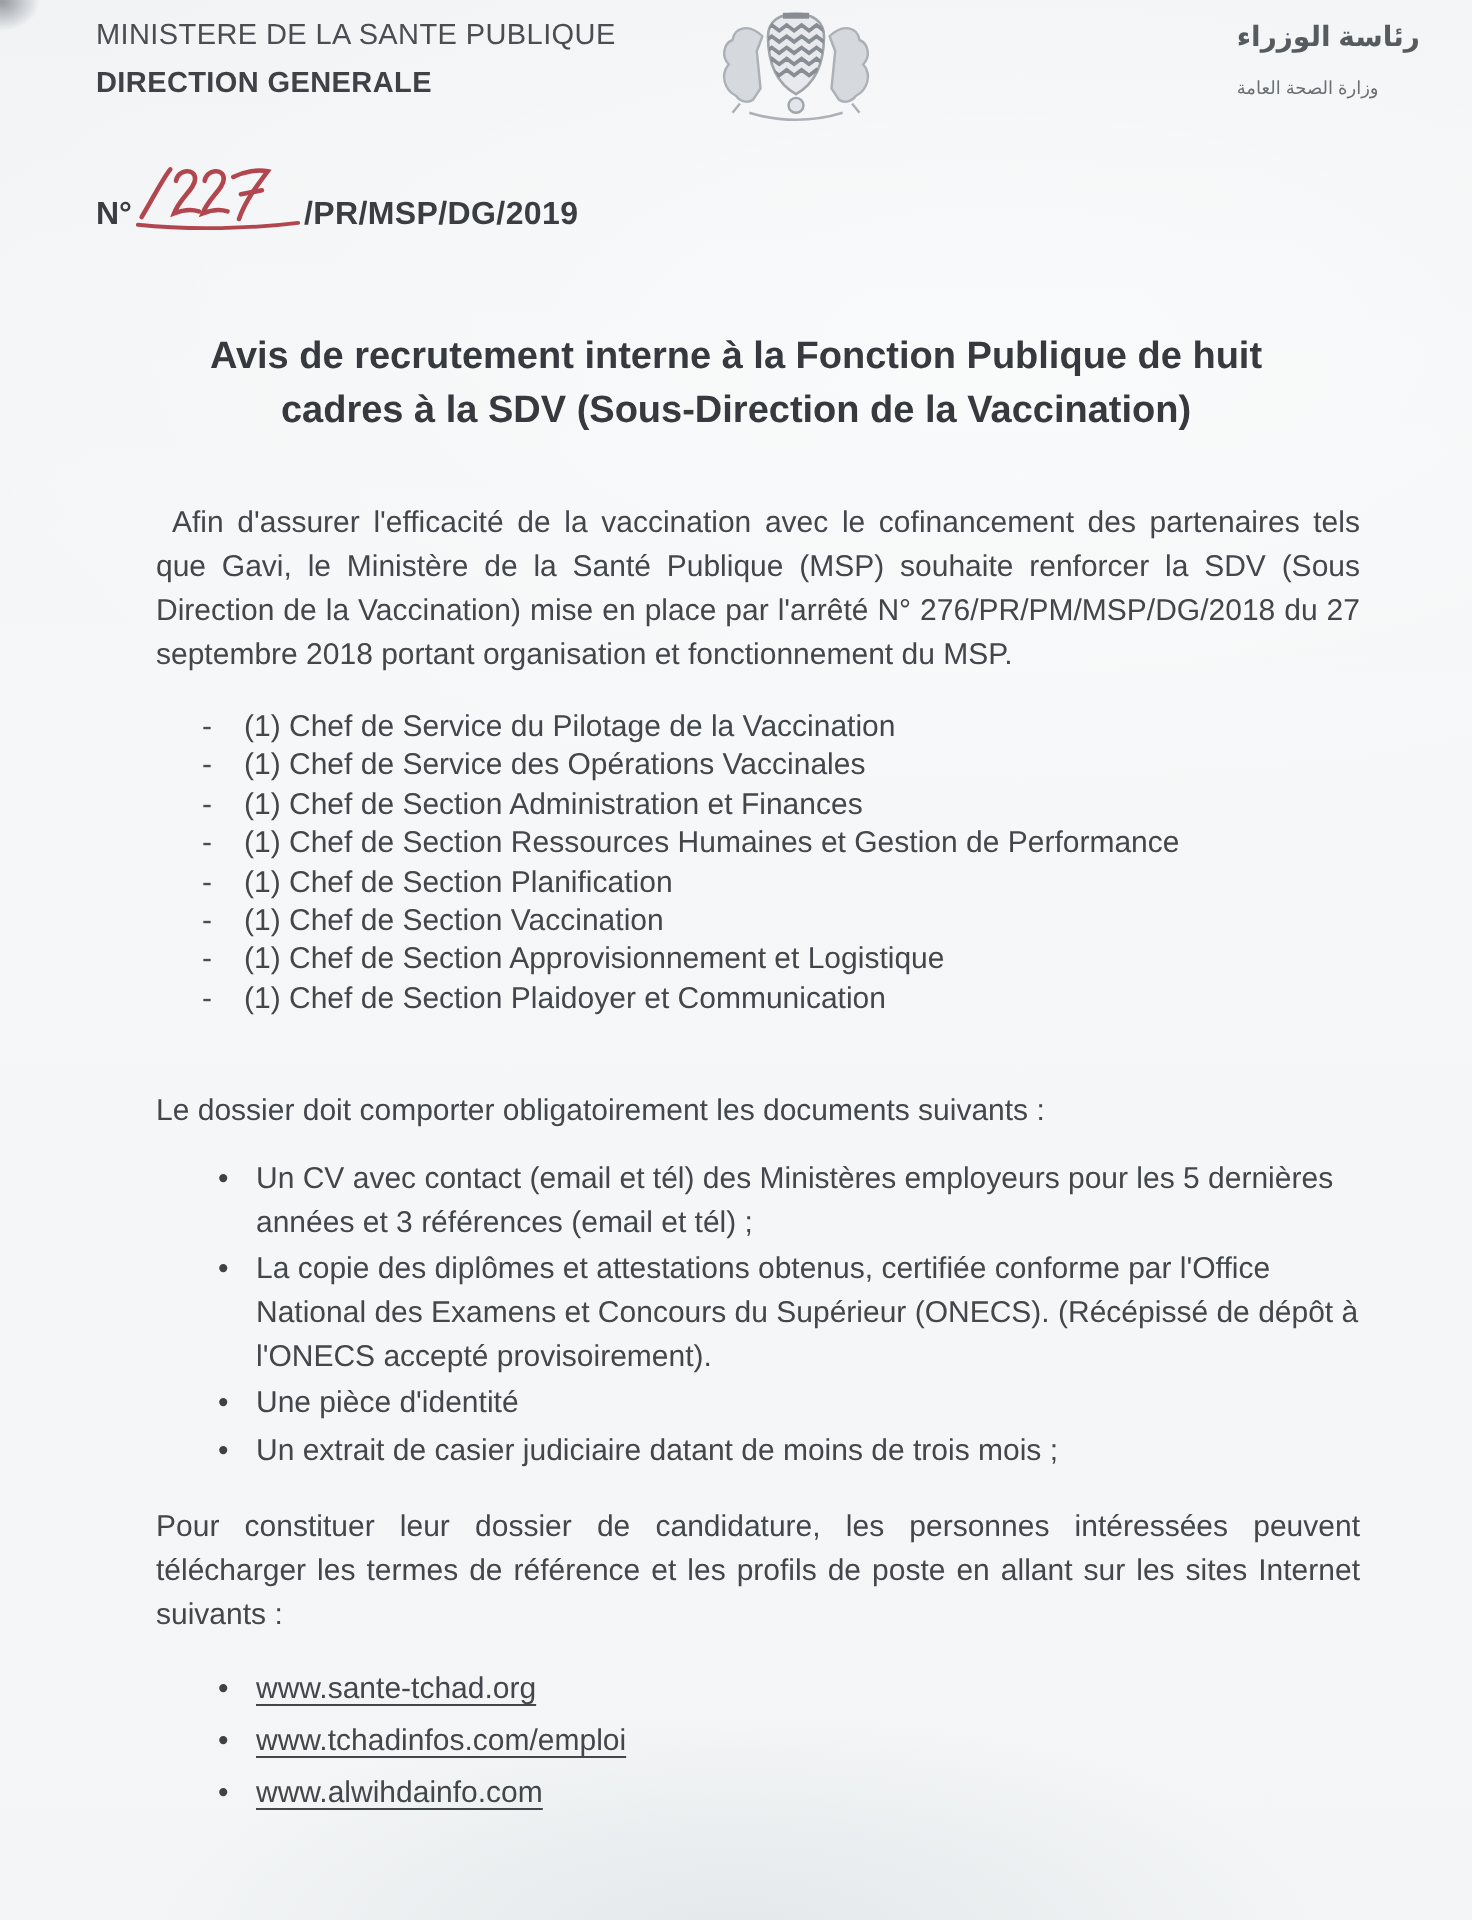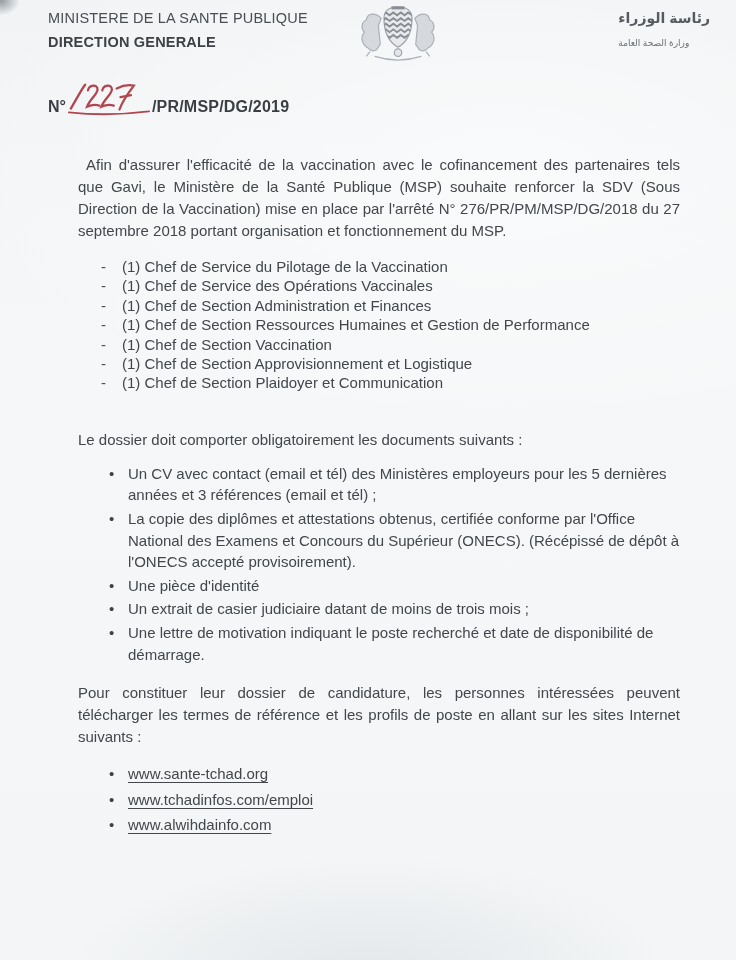--- a/index.html
+++ b/index.html
@@ -106,44 +106,45 @@
           <path d="M37,10 C38,4 47,3 47,9 C47,14 39,19 36,27 C41,25 46,25 49,26"></path>
           <path d="M52,8 C58,5 65,4 70,5 C64,13 58,21 55,30"></path>
           <path d="M56,17 L67,15"></path>
           <path d="M2,33 C30,36 62,35 86,32" stroke-width="2"></path>
         </g>
       </svg>
     </span>
     <span class="ref-suffix">/PR/MSP/DG/2019</span>
   </div>
 
+  <div class="title">Avis de recrutement interne à la Fonction Publique de huit cadres à la SDV (Sous-Direction de la Vaccination)</div>
 
   <div class="bodycol">
 
     <p class="para intro">Afin d'assurer l'efficacité de la vaccination avec le cofinancement des partenaires tels que Gavi, le Ministère de la Santé Publique (MSP) souhaite renforcer la SDV (Sous Direction de la Vaccination) mise en place par l'arrêté N° 276/PR/PM/MSP/DG/2018 du 27 septembre 2018 portant organisation et fonctionnement du MSP.</p>
 
 
     <ul class="dash-list">
         <li><span class="li-text">(1) Chef de Service du Pilotage de la Vaccination</span></li>
         <li><span class="li-text">(1) Chef de Service des Opérations Vaccinales</span></li>
         <li><span class="li-text">(1) Chef de Section Administration et Finances</span></li>
         <li><span class="li-text">(1) Chef de Section Ressources Humaines et Gestion de Performance</span></li>
+        <li><span class="li-text">(1) Chef de Section Planification</span></li>
         <li><span class="li-text">(1) Chef de Section Vaccination</span></li>
         <li><span class="li-text">(1) Chef de Section Approvisionnement et Logistique</span></li>
         <li><span class="li-text">(1) Chef de Section Plaidoyer et Communication</span></li>
       </ul>
 
     <div class="lead" style="margin-top:36px">Le dossier doit comporter obligatoirement les documents suivants :</div>
 
     <ul class="bullet-list">
         <li><span class="li-text">Un CV avec contact (email et tél) des Ministères employeurs pour les 5 dernières années et 3 références (email et tél) ;</span></li>
         <li><span class="li-text">La copie des diplômes et attestations obtenus, certifiée conforme par l'Office National des Examens et Concours du Supérieur (ONECS). (Récépissé de dépôt à l'ONECS accepté provisoirement).</span></li>
         <li><span class="li-text">Une pièce d'identité</span></li>
         <li><span class="li-text">Un extrait de casier judiciaire datant de moins de trois mois ;</span></li>
-        <li><span class="li-text">Une lettre de motivation indiquant le poste recherché et date de disponibilité de démarrage.</span></li>
       </ul>
 
     <p class="para closing">Pour constituer leur dossier de candidature, les personnes intéressées peuvent télécharger les termes de référence et les profils de poste en allant sur les sites Internet suivants :</p>
 
     <ul class="bullet-list site-list">
         <li><span class="li-text">www.sante-tchad.org</span></li>
         <li><span class="li-text">www.tchadinfos.com/emploi</span></li>
         <li><span class="li-text">www.alwihdainfo.com</span></li>
       </ul>
 

